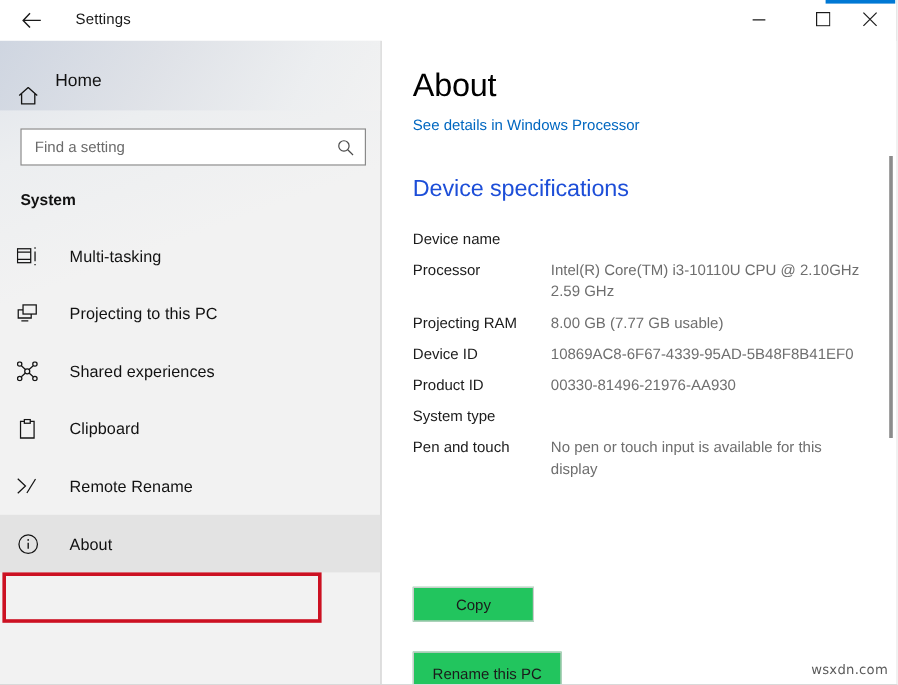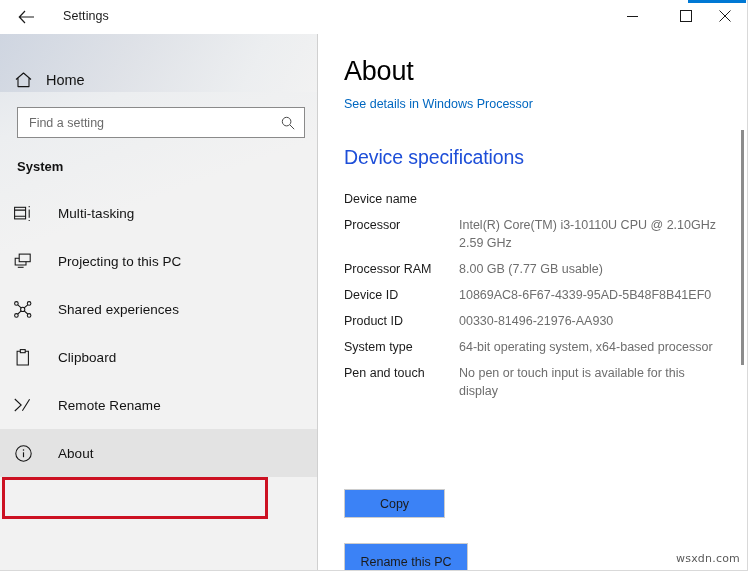--- a/index.html
+++ b/index.html
@@ -79,21 +79,21 @@
     position: absolute;
     left: 0; top: 0; width: 318px; height: 58px;
     background: linear-gradient(115deg, #ccd3df 0%, #dde0e6 40%, #eceef0 78%, #f2f2f2 100%);
     opacity: .85;
     pointer-events: none;
   }
   .home-row {
     position: absolute;
     left: 0; top: 26px;
     width: 318px; height: 40px;
-    display: flex; align-items: center;
+    display: flex; 
     cursor: default;
   }
   .home-row .ico { width: 46px; display:flex; justify-content:center; align-items:center; }
   .home-row .lbl {
     font-size: 14.5px;
     color: #121212;
   }
   #search-wrap {
     position: absolute;
     left: 17px; top: 73px;
@@ -217,21 +217,21 @@
     line-height: 18px;
   }
   .spec-val {
     font-size: 12.5px;
     color: #6e6e6e;
     line-height: 18px;
     width: 268px;
   }
   .btn {
     position: absolute;
-    background: #3b82f6;
+    background: #22c55e;
     border: 1px solid #cccccc;
     color: #1b1b1b;
     font-family: "Liberation Sans", sans-serif;
     font-size: 12.5px;
     cursor: default;
     box-sizing: border-box;
     padding: 0;
   }
   #btn-copy { left: 25px; top: 455px; width: 101px; height: 29px; }
   #btn-rename { left: 25px; top: 509px; width: 124px; height: 38px; }
@@ -408,37 +408,36 @@
         <div class="spec-key">Device name</div>
         <div class="spec-val"></div>
       </div>
 
       <div class="spec-row">
         <div class="spec-key">Processor</div>
         <div class="spec-val">Intel(R) Core(TM) i3-10110U CPU @ 2.10GHz   2.59 GHz</div>
       </div>
 
       <div class="spec-row">
-        <div class="spec-key">Processor RAM</div>
+        <div class="spec-key">Projecting RAM</div>
         <div class="spec-val">8.00 GB (7.77 GB usable)</div>
       </div>
 
       <div class="spec-row">
         <div class="spec-key">Device ID</div>
         <div class="spec-val">10869AC8-6F67-4339-95AD-5B48F8B41EF0</div>
       </div>
 
       <div class="spec-row">
         <div class="spec-key">Product ID</div>
         <div class="spec-val">00330-81496-21976-AA930</div>
       </div>
 
       <div class="spec-row">
         <div class="spec-key">System type</div>
-        <div class="spec-val">64-bit operating system, x64-based processor</div>
       </div>
 
       <div class="spec-row">
         <div class="spec-key">Pen and touch</div>
         <div class="spec-val">No pen or touch input is available for this display</div>
       </div>
 
     </div>
 
     <button class="btn" id="btn-copy">Copy</button>

